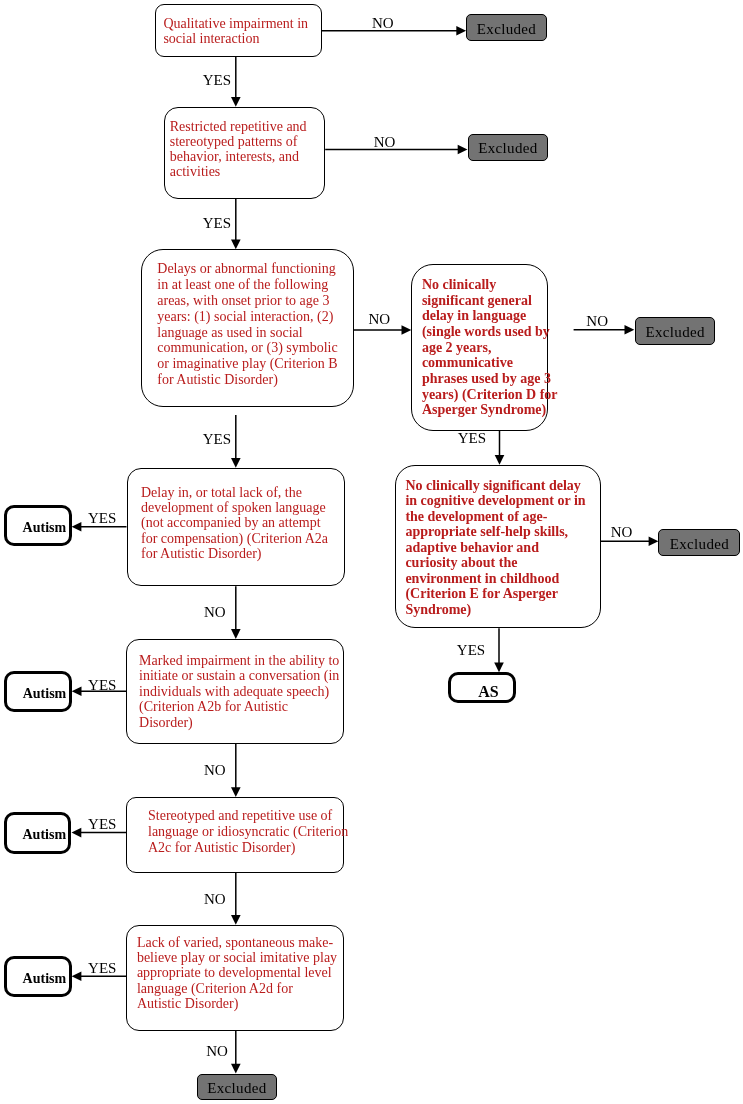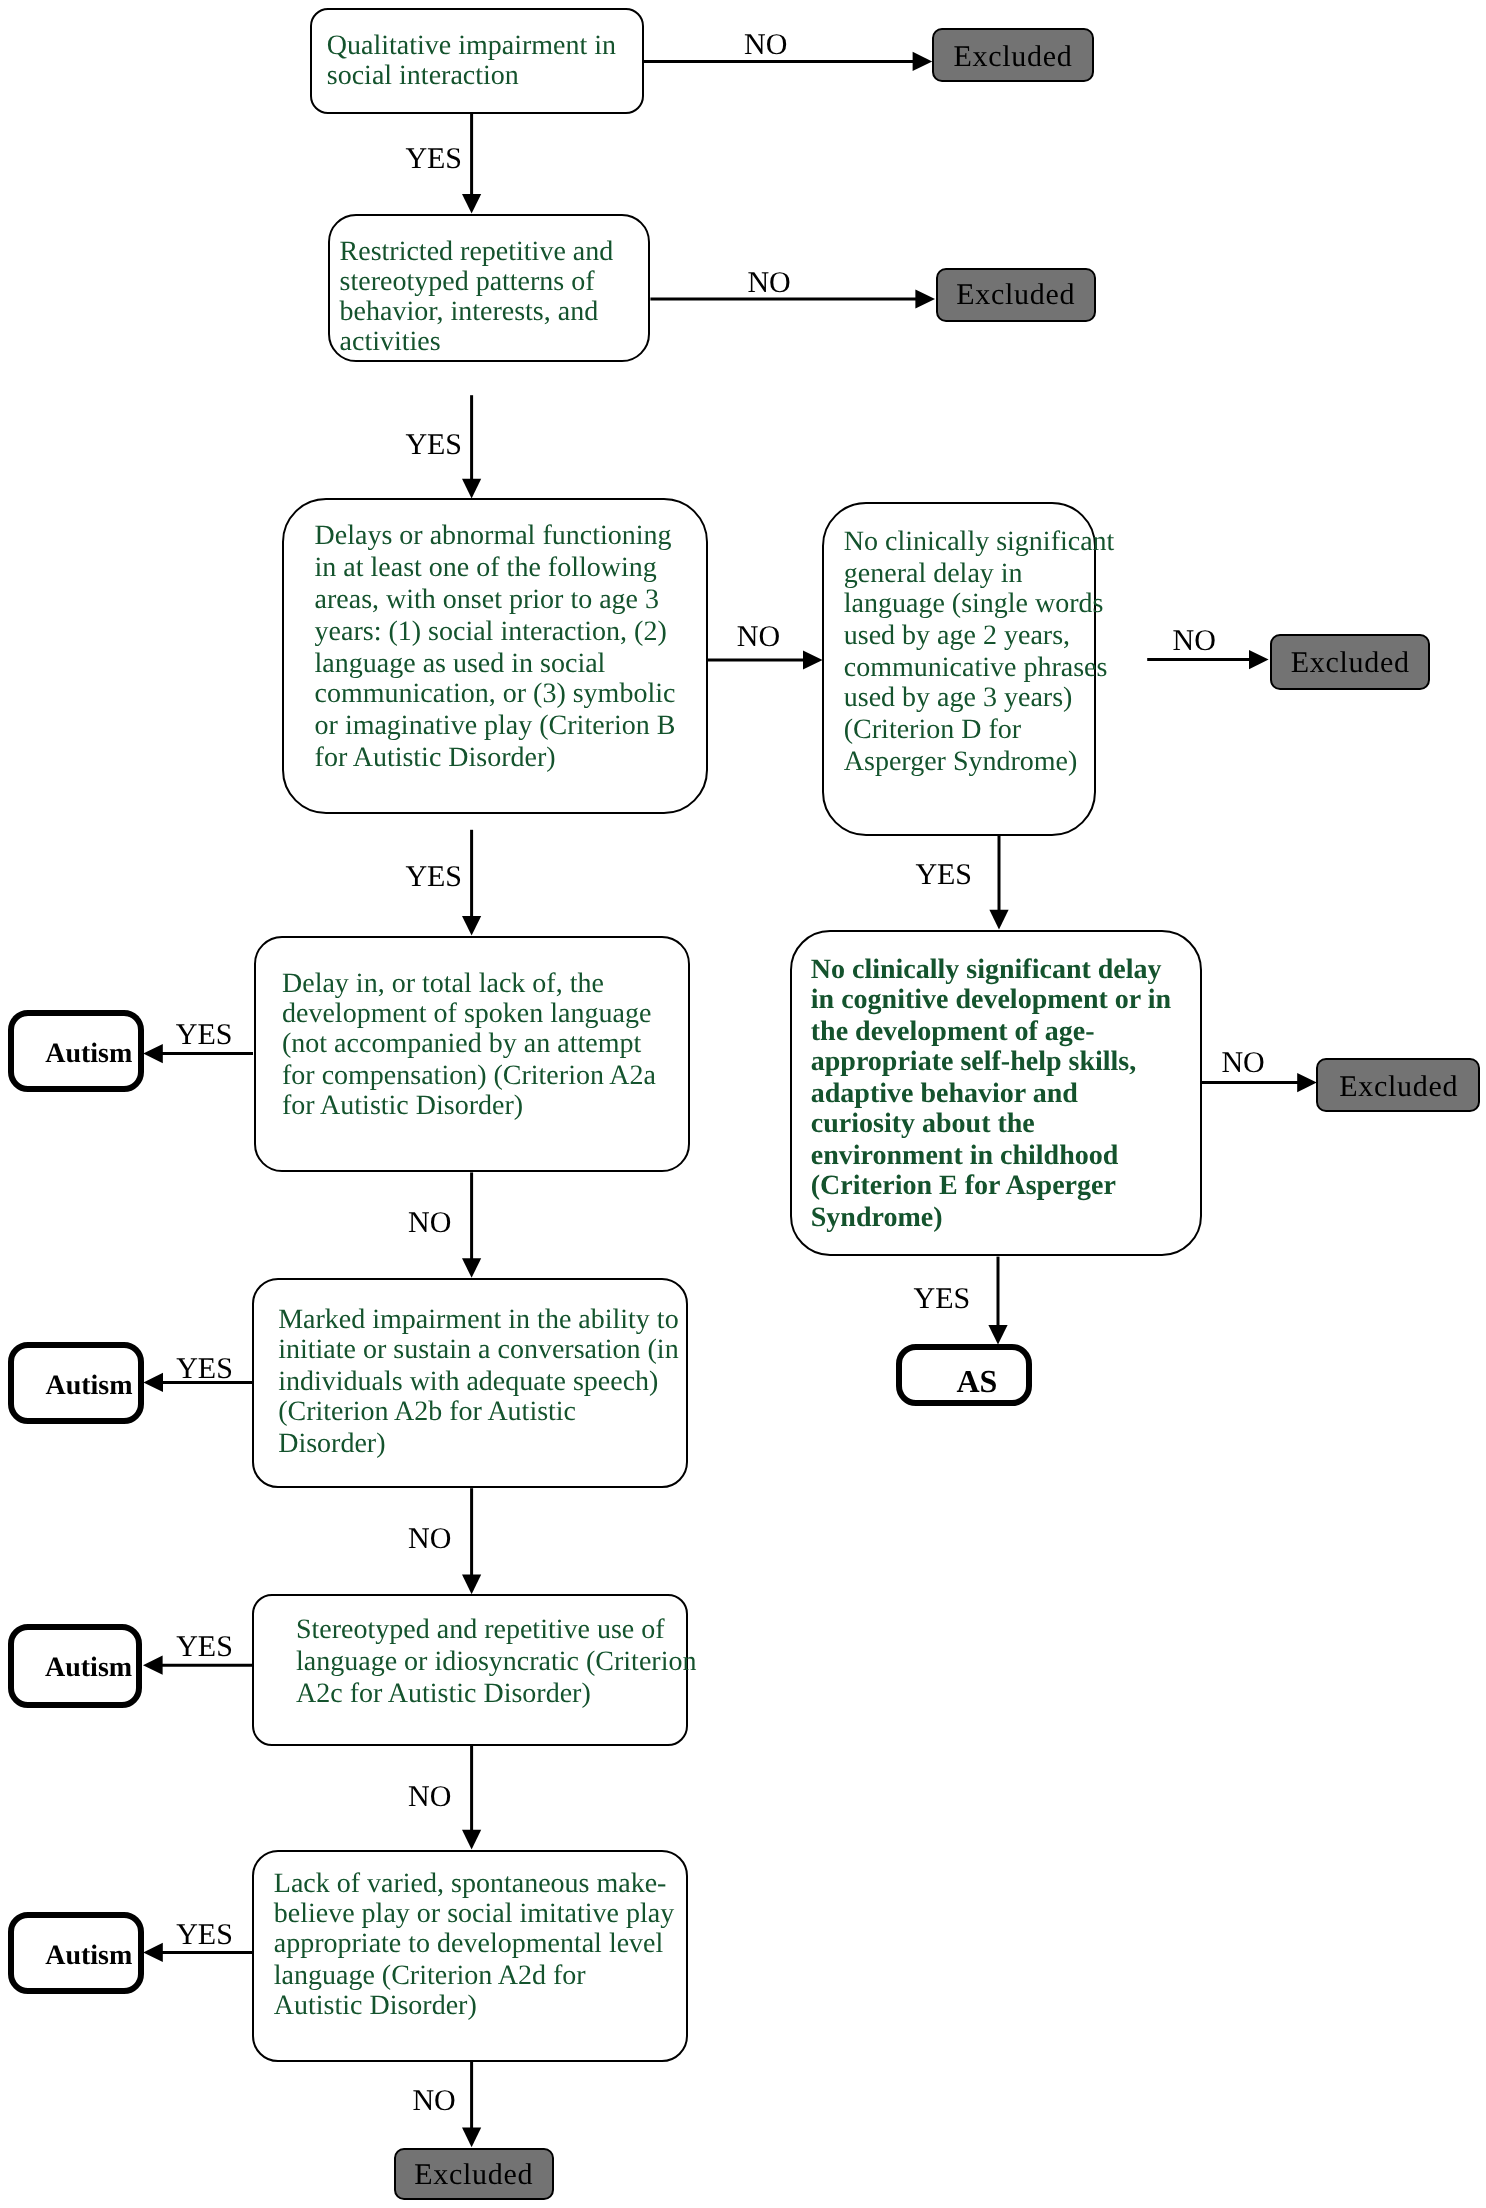--- a/index.html
+++ b/index.html
@@ -18,21 +18,21 @@
     color: #000000;
     -webkit-font-smoothing: antialiased;
   }
   .node {
     position: absolute;
     box-sizing: border-box;
     border: 1.5px solid #000;
     background: #fff;
     font-size: 14px;
     line-height: 15px;
-    color: #14532d;
+    color: #b91c1c;
     text-align: left;
   }
   .node > .txt {
     position: absolute;
     display: block;
   }
   .term {
     position: absolute;
     box-sizing: border-box;
     border: 1.7px solid #000;
@@ -123,29 +123,29 @@
       <polygon points="231.00,914.90 235.80,924.70 240.60,914.90"></polygon>
       <polygon points="81.40,971.40 71.60,976.20 81.40,981.00"></polygon>
       <polygon points="231.00,1063.80 235.80,1073.60 240.60,1063.80"></polygon>
     </g>
   </svg>
 
   <div class="node n1" style="left:154.5px;top:4.0px;width:167.2px;height:52.5px;border-radius:9px;">
     <span class="txt" style="left:7.90px;top:11.17px;width:163px;line-height:15.00px;">Qualitative impairment in social interaction</span>
   </div>
 
-  <div class="node n2" style="left:164.2px;top:106.8px;width:161.0px;height:74px;border-radius:14px;">
+  <div class="node n2" style="left:164.2px;top:106.8px;width:161.0px;height:92px;border-radius:14px;">
     <span class="txt" style="left:4.60px;top:11.67px;width:160px;line-height:15.00px;">Restricted repetitive and stereotyped patterns of behavior, interests, and activities</span>
   </div>
 
   <div class="node n3" style="left:140.7px;top:249.2px;width:213.1px;height:158px;border-radius:22px;">
     <span class="txt" style="left:15.60px;top:11.28px;width:187px;line-height:15.80px;">Delays or abnormal functioning in at least one of the following areas, with onset prior to age 3 years: (1) social interaction, (2) language as used in social communication, or (3) symbolic or imaginative play (Criterion B for Autistic Disorder)</span>
   </div>
 
-  <div class="node n4" style="left:411.3px;top:251.0px;width:137px;height:166.8px;border-radius:22px;">
+  <div class="node n4" style="left:411.3px;top:264px;width:137px;height:166.8px;border-radius:22px;font-weight:bold;">
     <span class="txt" style="left:9.60px;top:12.15px;width:139px;line-height:15.65px;">No clinically significant general delay in language (single words used by age 2 years, communicative phrases used by age 3 years) (Criterion D for Asperger Syndrome)</span>
   </div>
 
   <div class="node n5" style="left:126.5px;top:467.8px;width:218.0px;height:118.4px;border-radius:14px;">
     <span class="txt" style="left:13.50px;top:16.02px;width:193px;line-height:15.30px;">Delay in, or total lack of, the development of spoken language (not accompanied by an attempt for compensation) (Criterion A2a for Autistic Disorder)</span>
   </div>
 
   <div class="node n6" style="left:394.8px;top:464.7px;width:206.2px;height:163.6px;border-radius:20px;font-weight:bold;">
     <span class="txt" style="left:9.60px;top:12.25px;width:186px;line-height:15.45px;">No clinically significant delay in cognitive development or in the development of age-appropriate self-help skills, adaptive behavior and curiosity about the environment in childhood (Criterion E for Asperger Syndrome)</span>
   </div>

